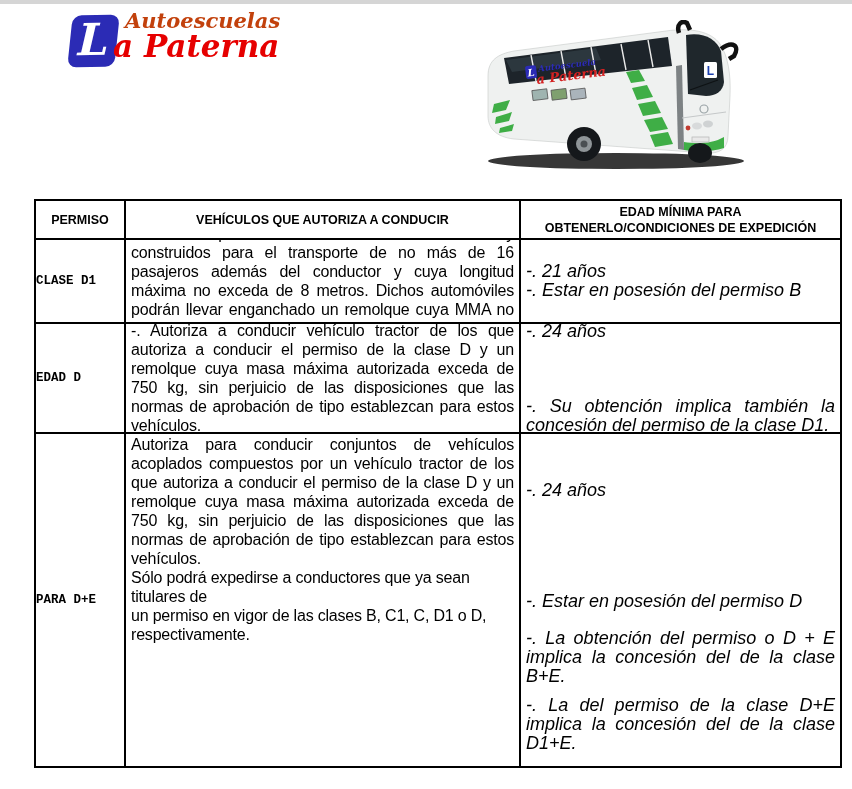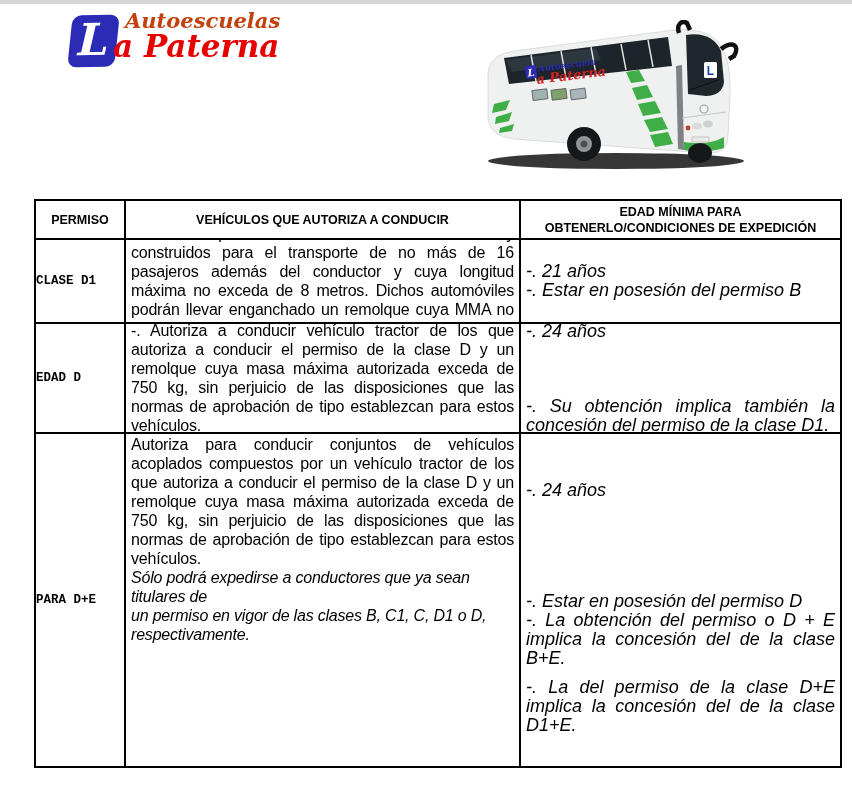--- a/index.html
+++ b/index.html
@@ -33,24 +33,24 @@
   .cell.center{justify-content:center;}
   .cell p{margin:0;}
   td.vehiculos .cell{font-size:16px;letter-spacing:-0.2px;line-height:19px;text-align:justify;}
   td.condiciones .cell{font-size:18px;line-height:19px;text-align:justify;font-style:italic;}
   .h-r1{height:80px;} .h-r2{height:106px;} .h-r3{height:330px;}
   
   .cond-r1 p+p{}
   .cond-r2 p+p{margin-top:56px;}
   .cond-r3 p:nth-child(1){margin-top:46px;}
   .cond-r3 p:nth-child(2){margin-top:92px;}
-  .cond-r3 p:nth-child(3){}
+  .cond-r3 p:nth-child(3){margin-top:18px;}
   .cond-r3 p:nth-child(4){margin-top:10px;}
   .veh-r3 p.pre{margin-top:0;}
-  p.pre{white-space:pre-line;text-align:left;font-style:italic;}
+  p.pre{white-space:pre-line;text-align:left;}
 </style>
 </head>
 <body>
 
 <div class="page">
   <div class="top-strip"></div>
 
   <div class="logo">
     <div class="logo-tile">
       <span>L</span>

